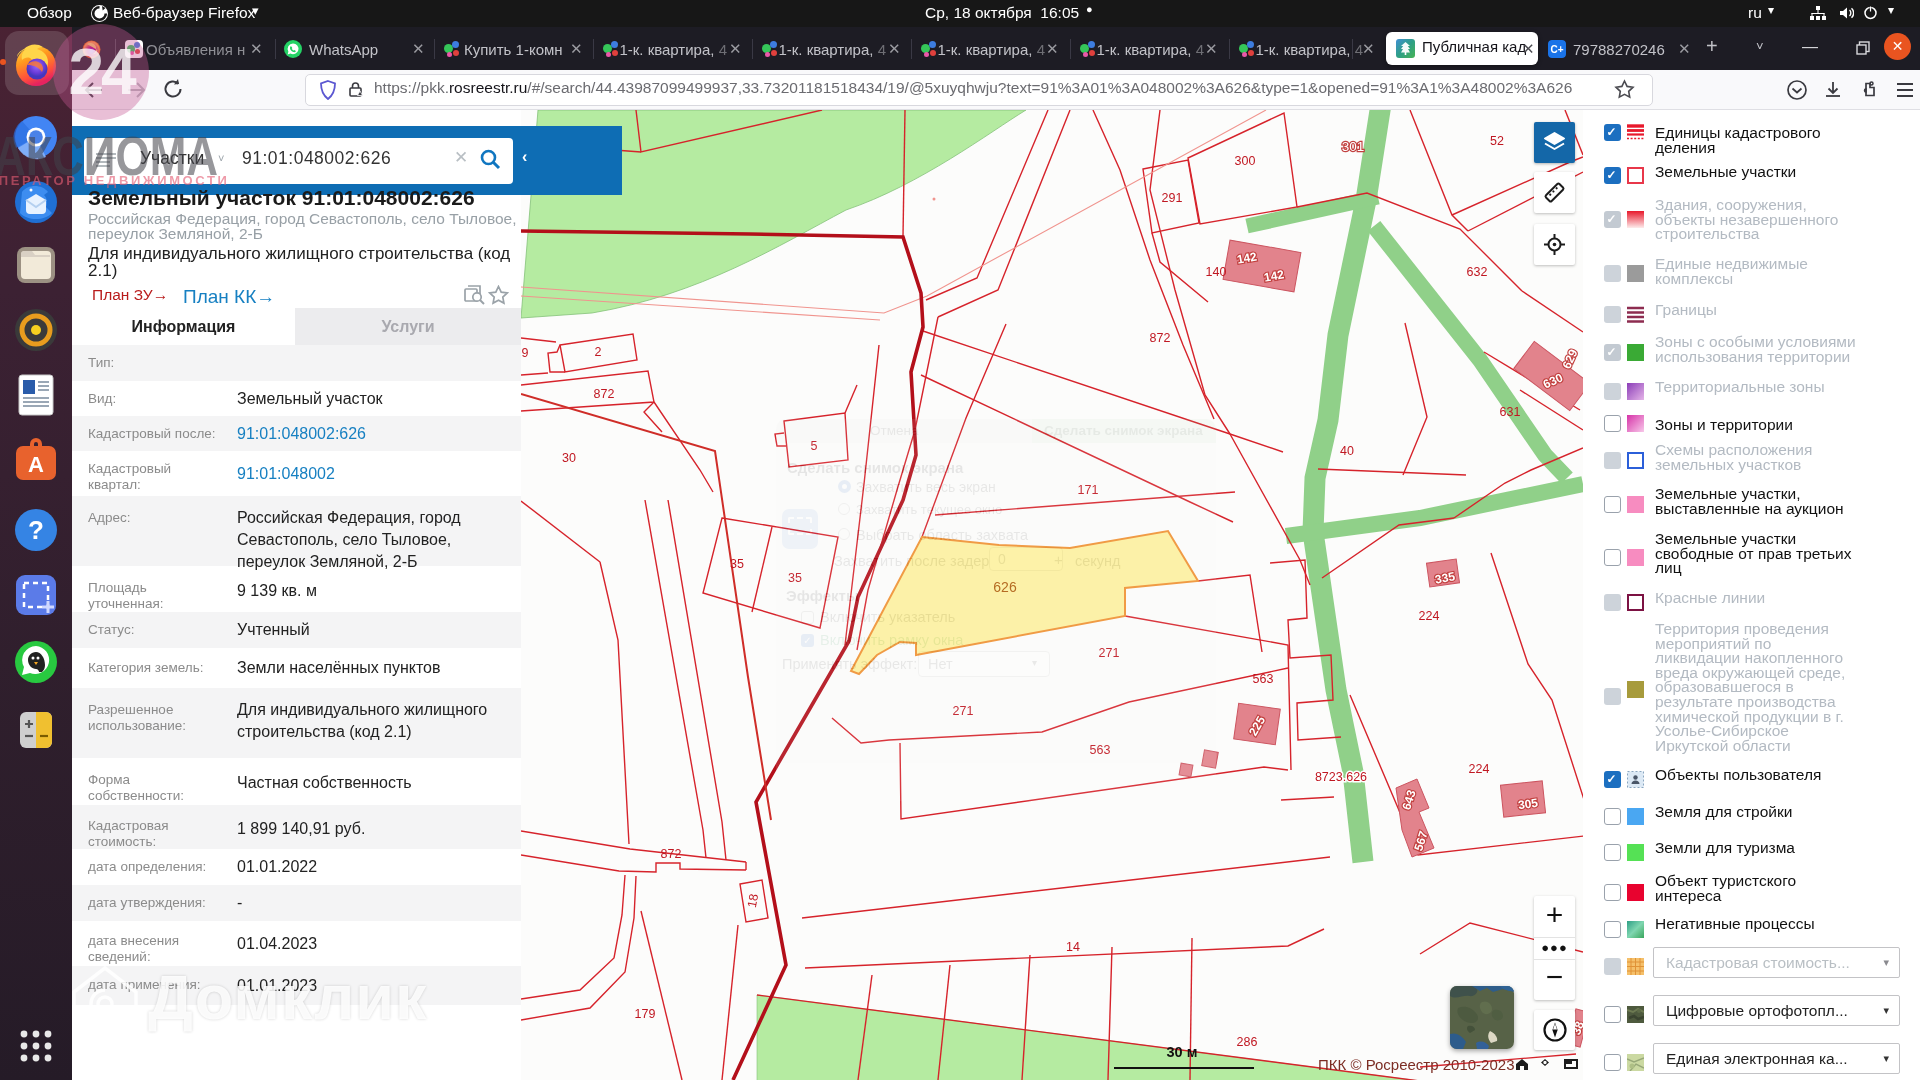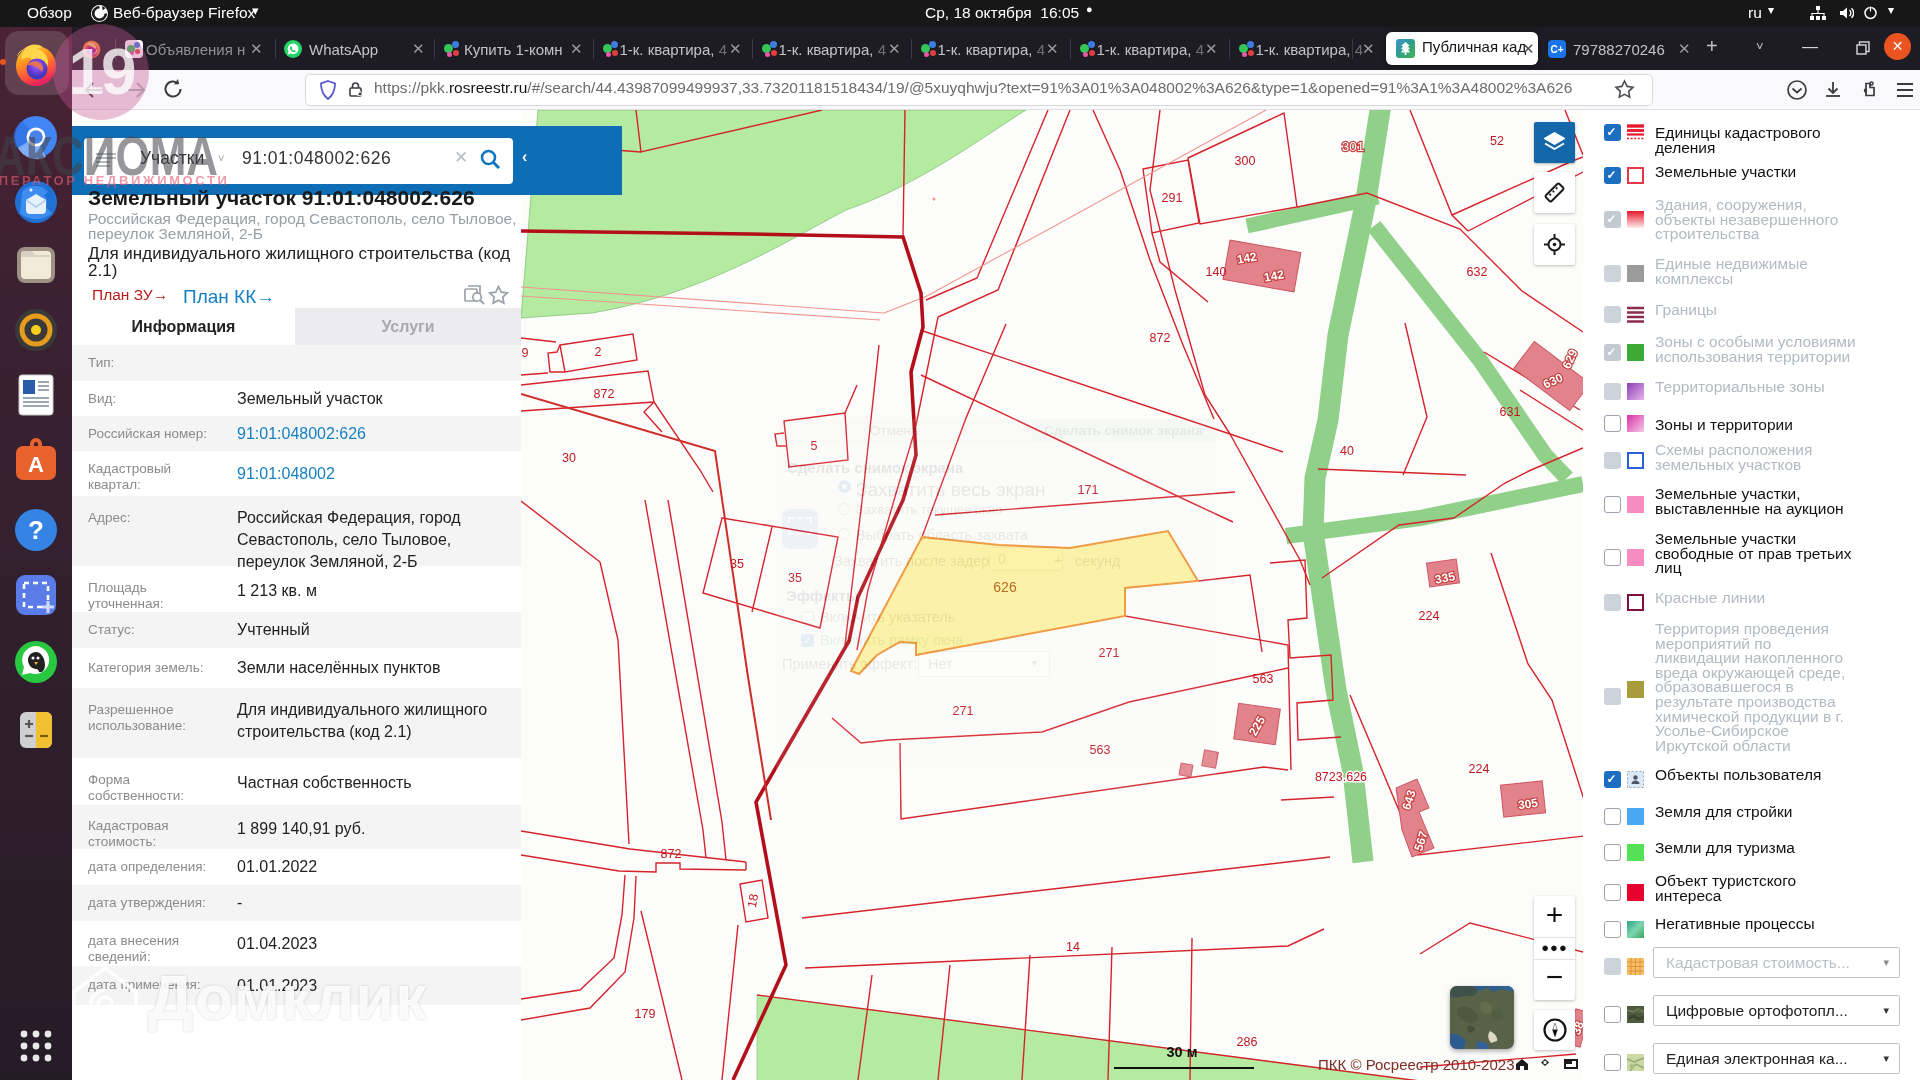--- a/index.html
+++ b/index.html
@@ -284,34 +284,34 @@
  <div style="position:absolute;left:0;top:198px;width:223px;height:37px;background:#fff;text-align:center;font-size:16px;font-weight:bold;color:#222;line-height:37px">Информация</div>
  <div style="position:absolute;left:223px;top:198px;width:226px;height:37px;text-align:center;font-size:16px;font-weight:bold;color:#a9a9af;line-height:37px">Услуги</div>
  <div class="row gr" style="top:235px;height:36px">
       <div class="rl">Тип:</div>
     </div>
  <div class="row" style="top:271px;height:35px">
       <div class="rl">Вид:</div>
       <div class="rv">Земельный участок</div>
     </div>
  <div class="row gr" style="top:306px;height:35px">
-      <div class="rl">Российская номер:</div>
+      <div class="rl">Кадастровый после:</div>
       <div class="rv bl">91:01:048002:626</div>
     </div>
  <div class="row" style="top:341px;height:45px">
       <div class="rl">Кадастровый<br>квартал:</div>
       <div class="rv bl" style="padding-top:12px">91:01:048002</div>
     </div>
  <div class="row gr" style="top:386px;height:70px">
       <div class="rl" style="padding-top:14px">Адрес:</div>
       <div class="rv" style="padding-top:11px">Российская Федерация, город Севастополь, село Тыловое, переулок Земляной, 2-Б</div>
     </div>
  <div class="row" style="top:456px;height:46px">
       <div class="rl" style="padding-top:14px">Площадь<br>уточненная:</div>
-      <div class="rv" style="padding-top:14px">1 213 кв. м</div>
+      <div class="rv" style="padding-top:14px">9 139 кв. м</div>
     </div>
  <div class="row gr" style="top:502px;height:36px">
       <div class="rl">Статус:</div>
       <div class="rv">Учтенный</div>
     </div>
  <div class="row" style="top:538px;height:40px">
       <div class="rl" style="padding-top:12px">Категория земель:</div>
       <div class="rv" style="padding-top:9px">Земли населённых пунктов</div>
     </div>
  <div class="row gr" style="top:578px;height:70px">
@@ -708,21 +708,21 @@
  <div style="position:absolute;left:0;top:0;width:440px;height:382px;background:#fafafa;border-radius:10px"></div>
  <div style="position:absolute;left:0;top:0;width:440px;height:24px;background:#dedede;border-radius:10px 10px 0 0"></div>
  <div style="position:absolute;left:256px;top:0;width:184px;height:24px;background:#b5d4b5;border-radius:0 10px 0 0"></div>
  <div style="position:absolute;left:94px;top:4px;font-size:13.5px;color:#222">Отмена</div>
  <div style="position:absolute;left:268px;top:4px;font-size:13.5px;color:#174018;font-weight:bold">Сделать снимок экрана</div>
  <div style="position:absolute;left:11px;top:40px;font-size:15px;font-weight:bold;color:#111">Сделать снимок экрана</div>
  <div style="position:absolute;left:6px;top:90px;width:36px;height:40px;background:#6d95d6;border-radius:7px"></div>
  <div style="position:absolute;left:12px;top:98px;width:24px;height:18px;border:2px dashed #fff;border-radius:2px"></div>
  <div style="position:absolute;left:62px;top:61px;width:13px;height:13px;border-radius:50%;background:#2060c0"></div>
  <div style="position:absolute;left:66px;top:65px;width:5px;height:5px;border-radius:50%;background:#fff"></div>
- <div style="position:absolute;left:80px;top:60px;font-size:19px;color:#222">Захватить весь экран</div>
+ <div style="position:absolute;left:80px;top:60px;font-size:14px;color:#222">Захватить весь экран</div>
  <div style="position:absolute;left:62px;top:84px;width:12px;height:12px;border-radius:50%;border:1.5px solid #777"></div>
  <div style="position:absolute;left:80px;top:83px;font-size:13px;color:#222">Захватить текущее окно</div>
  <div style="position:absolute;left:62px;top:109px;width:12px;height:12px;border-radius:50%;border:1.5px solid #777"></div>
  <div style="position:absolute;left:80px;top:108px;font-size:14.5px;color:#222">Выбрать область захвата</div>
  <div style="position:absolute;left:58px;top:134px;font-size:14.5px;color:#222">Захватить после задержки</div>
  <div style="position:absolute;left:213px;top:128px;width:74px;height:24px;background:#fff;border:1px solid #999;border-radius:4px"></div>
  <div style="position:absolute;left:222px;top:132px;font-size:14px;color:#333">0</div>
  <div style="position:absolute;left:278px;top:132px;font-size:15px;color:#333">+</div>
  <div style="position:absolute;left:299px;top:134px;font-size:14.5px;color:#222">секунд</div>
  <div style="position:absolute;left:10px;top:168px;font-size:15px;font-weight:bold;color:#111">Эффекты</div>
@@ -825,21 +825,21 @@
         <circle cx="12" cy="24" r="3.4"></circle>
         <circle cx="24" cy="24" r="3.4"></circle>
         <circle cx="36" cy="24" r="3.4"></circle>
         <circle cx="12" cy="36" r="3.4"></circle>
         <circle cx="24" cy="36" r="3.4"></circle>
         <circle cx="36" cy="36" r="3.4"></circle>
       </g>
  </svg>
 </div>
 <div class="abs wm" style="left:53px;top:24px;width:96px;height:96px;border-radius:50%;background:rgba(196,88,146,.38)"></div>
-<div class="abs wm" style="left:53px;top:24px;width:96px;height:96px;text-align:center;line-height:96px;font-size:64px;font-weight:bold;color:rgba(255,255,255,.78);letter-spacing:-3px">19</div>
+<div class="abs wm" style="left:53px;top:24px;width:96px;height:96px;text-align:center;line-height:96px;font-size:64px;font-weight:bold;color:rgba(255,255,255,.78);letter-spacing:-3px">24</div>
 <div class="abs wm" style="left:-6px;top:124px;font-size:55px;font-weight:bold;color:rgba(66,66,72,.55);letter-spacing:0px;transform:scaleX(.8);transform-origin:left">АКСИОМА</div>
 <div class="abs wm" style="left:-14px;top:173px;font-size:13px;font-weight:bold;color:rgba(228,92,115,.62);letter-spacing:2.6px">ОПЕРАТОР НЕДВИЖИМОСТИ</div>
 <div class="abs wm" style="left:60px;top:952px;z-index:60">
  <svg width="420" height="90" viewBox="0 0 420 90">
   <g fill="none" stroke="rgba(255,255,255,.85)" stroke-width="3.5">
    <path d="M14 40L45 16l31 24v32H14z M14 40v0"></path>
    <path d="M31 72V52a14 14 0 0 1 14-14"></path>
    <circle cx="45" cy="52" r="7"></circle>
   </g>
   <text x="88" y="67" font-family="Liberation Sans,sans-serif" font-size="63" font-weight="bold" letter-spacing="1" fill="rgba(255,255,255,.88)" style="text-shadow:0 0 3px rgba(0,0,0,.2)">Домклик</text>

